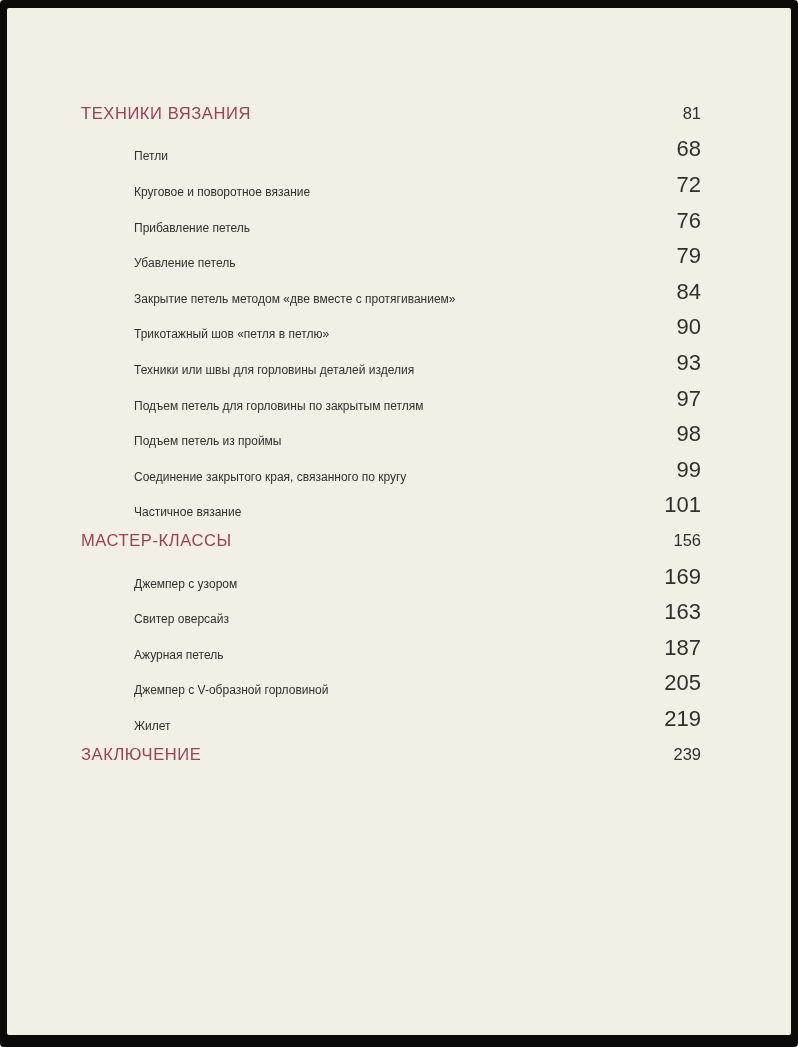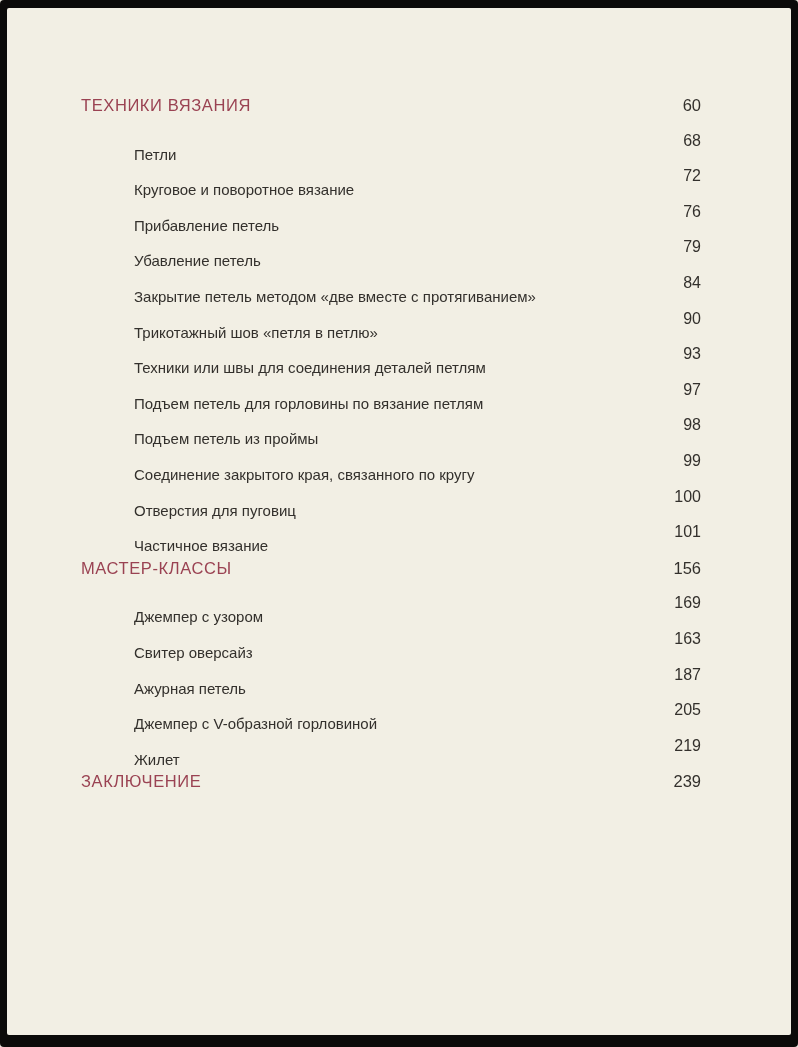--- a/index.html
+++ b/index.html
@@ -25,21 +25,21 @@
   .toc{
     position:absolute;
     top:88px;
     left:74px;
     right:90px;
   }
 
   .toc-row{
     display:flex;
     justify-content:space-between;
-    align-items:flex-start;
+    align-items:center;
     height:35.6px;
   }
 
   .toc-row .label{
     white-space:nowrap;
   }
 
   .toc-row .num{
     white-space:nowrap;
     text-align:right;
@@ -54,38 +54,38 @@
   .row-section .num{
     color:var(--text);
     font-size:16.5px;
   }
 
   .row-item{
     padding-left:53px;
   }
   .row-item .label{
     color:var(--text);
-    font-size:15px;
+    font-size:12px;
     font-weight:400;
     margin-top:14px;
   }
   .row-item .num{
     color:var(--text);
-    font-size:16px;
+    font-size:22px;
   }
 </style>
 </head>
 <body>
 
 <div class="photo" style="background: rgb(11, 10, 9);">
   <div class="page" style="background: rgb(242, 239, 228);">
     <div class="toc" id="toc">
         <div class="toc-row row-section">
           <span class="label">ТЕХНИКИ ВЯЗАНИЯ</span>
-          <span class="num">60</span>
+          <span class="num">81</span>
         </div>
         <div class="toc-row row-item">
           <span class="label">Петли</span>
           <span class="num">68</span>
         </div>
         <div class="toc-row row-item">
           <span class="label">Круговое и поворотное вязание</span>
           <span class="num">72</span>
         </div>
         <div class="toc-row row-item">
@@ -98,38 +98,34 @@
         </div>
         <div class="toc-row row-item">
           <span class="label">Закрытие петель методом «две вместе с протягиванием»</span>
           <span class="num">84</span>
         </div>
         <div class="toc-row row-item">
           <span class="label">Трикотажный шов «петля в петлю»</span>
           <span class="num">90</span>
         </div>
         <div class="toc-row row-item">
-          <span class="label">Техники или швы для соединения деталей петлям</span>
+          <span class="label">Техники или швы для горловины деталей изделия</span>
           <span class="num">93</span>
         </div>
         <div class="toc-row row-item">
-          <span class="label">Подъем петель для горловины по вязание петлям</span>
+          <span class="label">Подъем петель для горловины по закрытым петлям</span>
           <span class="num">97</span>
         </div>
         <div class="toc-row row-item">
           <span class="label">Подъем петель из проймы</span>
           <span class="num">98</span>
         </div>
         <div class="toc-row row-item">
           <span class="label">Соединение закрытого края, связанного по кругу</span>
           <span class="num">99</span>
-        </div>
-        <div class="toc-row row-item">
-          <span class="label">Отверстия для пуговиц</span>
-          <span class="num">100</span>
         </div>
         <div class="toc-row row-item">
           <span class="label">Частичное вязание</span>
           <span class="num">101</span>
         </div>
         <div class="toc-row row-section">
           <span class="label">МАСТЕР-КЛАССЫ</span>
           <span class="num">156</span>
         </div>
         <div class="toc-row row-item">

